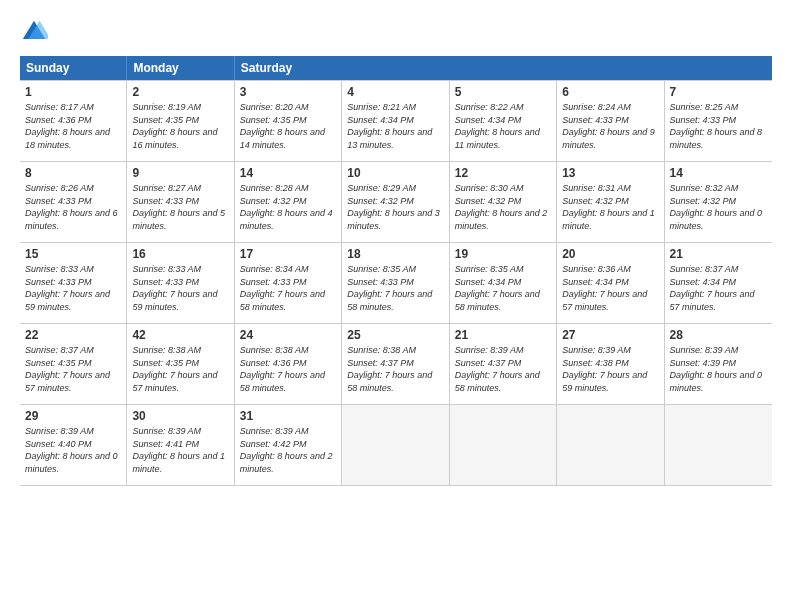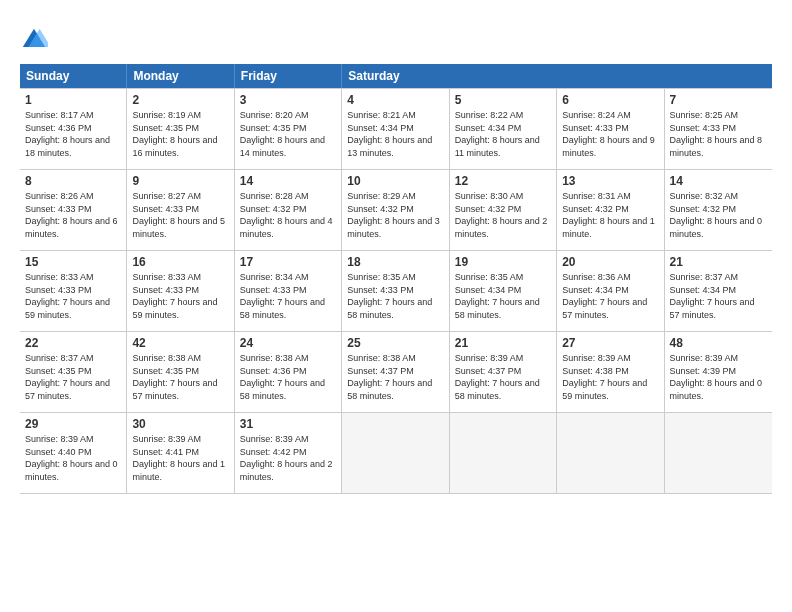--- a/index.html
+++ b/index.html
@@ -6,21 +6,21 @@
     body {
       font-family: Arial, sans-serif;
       background: #fff;
       width: 792px;
       height: 612px;
       overflow: hidden;
     }
     .page {
       width: 792px;
       height: 436px;
-      padding: 26px 20px 12px 20px;
+      padding: 18px 20px 12px 20px;
       display: flex;
       flex-direction: column;
     }
     .header {
       display: flex;
       justify-content: space-between;
       align-items: flex-start;
       margin-bottom: 10px;
     }
     .logo {
@@ -106,20 +106,21 @@
       font-size: 12px;
       font-weight: bold;
       color: #333;
       display: block;
       margin-bottom: 2px;
     }
     .cell-text {
       font-size: 9px;
       color: #333;
       line-height: 1.4;
+      font-style: italic;
     }
   </style>
 </head>
 <body>
 
 <div class="page">
   <div class="header">
     <div class="logo">
       <svg class="logo-icon" viewBox="0 0 40 40">
         <polygon points="20,4 36,30 4,30" fill="#1a6bbf"></polygon>
@@ -133,21 +134,20 @@
     <div class="title-area">
       <div class="month-title"></div>
       <div class="subtitle"></div>
     </div>
   </div>
 
   <div class="calendar">
     <div class="cal-header" id="cal-header">
         <div class="cal-header-cell">Sunday</div>
         <div class="cal-header-cell">Monday</div>
-        <div class="cal-header-cell">Friday</div>
         <div class="cal-header-cell">Saturday</div>
       </div>
     <div class="cal-body" id="cal-body">
         <div class="cal-row">
           <div class="cal-cell">
             <span class="day-num">1</span>
             <div class="cell-text">Sunrise: 8:17 AM<br>Sunset: 4:36 PM<br>Daylight: 8 hours and 18 minutes.</div>
           </div>
           <div class="cal-cell">
             <span class="day-num">2</span>
@@ -253,21 +253,21 @@
           </div>
           <div class="cal-cell">
             <span class="day-num">21</span>
             <div class="cell-text">Sunrise: 8:39 AM<br>Sunset: 4:37 PM<br>Daylight: 7 hours and 58 minutes.</div>
           </div>
           <div class="cal-cell">
             <span class="day-num">27</span>
             <div class="cell-text">Sunrise: 8:39 AM<br>Sunset: 4:38 PM<br>Daylight: 7 hours and 59 minutes.</div>
           </div>
           <div class="cal-cell">
-            <span class="day-num">48</span>
+            <span class="day-num">28</span>
             <div class="cell-text">Sunrise: 8:39 AM<br>Sunset: 4:39 PM<br>Daylight: 8 hours and 0 minutes.</div>
           </div>
         </div>
         <div class="cal-row">
           <div class="cal-cell">
             <span class="day-num">29</span>
             <div class="cell-text">Sunrise: 8:39 AM<br>Sunset: 4:40 PM<br>Daylight: 8 hours and 0 minutes.</div>
           </div>
           <div class="cal-cell">
             <span class="day-num">30</span>

